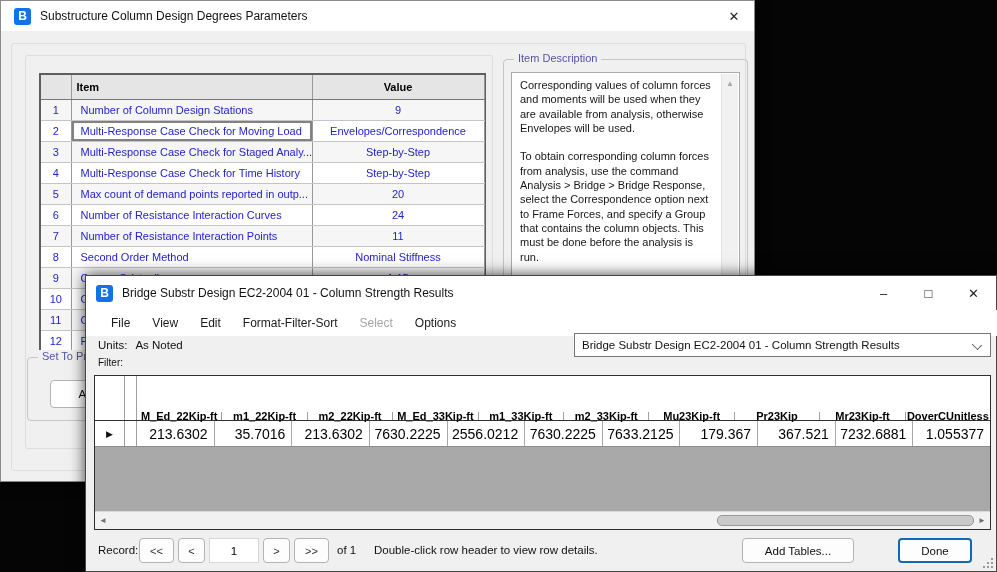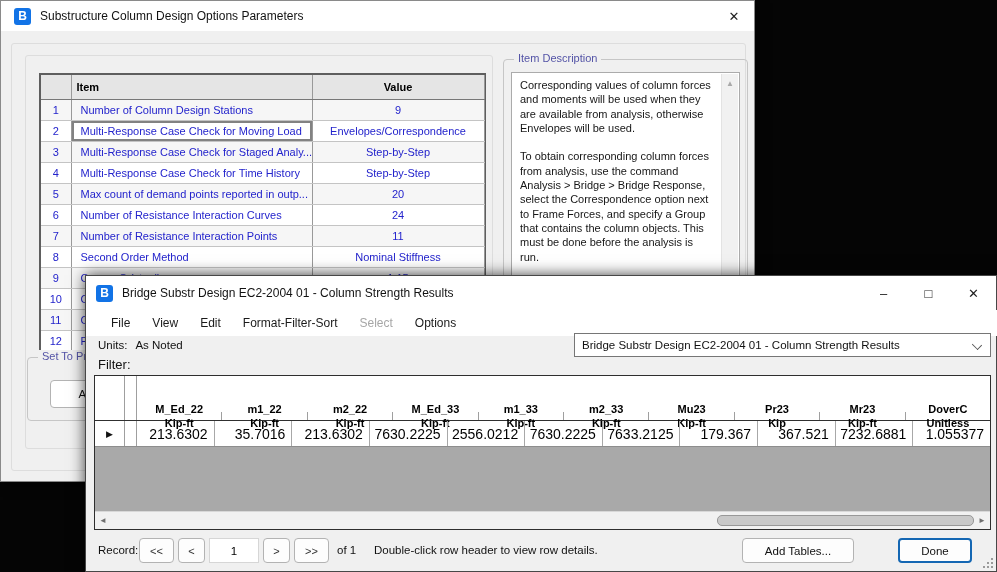--- a/index.html
+++ b/index.html
@@ -58,34 +58,34 @@
   .results-win .titlebar{height:34px;padding-left:10px;}
   .win-controls{position:absolute;right:0;top:0;height:100%;display:flex;}
   .win-btn{width:45px;height:100%;display:flex;align-items:center;justify-content:center;
            font-size:13px;color:#1c1c1c;}
   .menubar{position:absolute;left:0;top:34px;width:100%;height:26px;background:#fff;
            display:flex;align-items:center;padding-left:14px;font-size:12px;}
   .menu-item{padding:0 11px;color:#1a1a1a;white-space:nowrap;}
   .menu-item.disabled{color:#a6a6a6;}
   .r-units{position:absolute;left:12px;top:63px;font-size:11.5px;color:#111;}
   .r-units .val{margin-left:8px;}
-  .r-filter{position:absolute;left:12px;top:81px;font-size:13px;color:#111;}
+  .r-filter{position:absolute;left:12px;top:81px;font-size:10px;color:#111;}
   .r-select{position:absolute;left:488px;top:57px;width:417px;height:24px;background:#fff;
             border:1px solid #767676;box-sizing:border-box;display:flex;align-items:center;
             padding-left:7px;font-size:11.5px;color:#111;}
   .r-select .chev{position:absolute;right:9px;top:7px;width:7px;height:7px;
                   border-right:1.6px solid #555;border-bottom:1.6px solid #555;
                   transform:rotate(45deg) scaleY(.8);}
 
   .r-grid{position:absolute;left:8px;top:99px;width:897px;height:155px;border:1px solid #2e2e2e;
           background:#fff;box-sizing:border-box;display:flex;flex-direction:column;}
   .g-head{display:flex;height:44px;flex:none;border-bottom:1px solid #303030;}
   .g-sel{width:30px;flex:none;border-right:1px solid #9f9f9f;box-sizing:border-box;}
   .g-narrow{width:12px;flex:none;border-right:1px solid #9f9f9f;box-sizing:border-box;}
-  .g-hcell{flex:1;border-right:1px solid #9f9f9f;display:flex;flex-direction:column;
+  .g-hcell{flex:1;border-right:1px solid #9f9f9f;display:flex;flex-direction:row;
            align-items:center;justify-content:center;font-weight:bold;font-size:11px;
            line-height:14px;color:#000;box-sizing:border-box;margin-top:36px;}
   .g-hcell:last-child,.g-cell:last-child{border-right:none;}
   .g-row{display:flex;height:25px;flex:none;border-bottom:1px solid #8d8d8d;}
   .g-row .g-sel{display:flex;align-items:center;justify-content:center;font-size:9px;color:#111;}
   .g-cell{flex:1;border-right:1px solid #a8a8a8;display:flex;align-items:center;
           justify-content:flex-end;padding-right:6px;font-size:14px;color:#000;box-sizing:border-box;}
   .g-fill{flex:1;background:#a9a9a9;}
   .g-hscroll{height:17px;flex:none;background:#f1f1f1;position:relative;border-top:1px solid #d8d8d8;}
   .hs-arrow{position:absolute;top:0;bottom:0;width:16px;display:flex;align-items:center;
@@ -124,21 +124,21 @@
   .grip i:nth-child(6){right:4px;bottom:4px;}
 </style>
 </head>
 <body>
 
 <div class="stage">
 
   <section class="win param-win">
     <header class="titlebar">
       <span class="app-icon">B</span>
-      <span class="t-text">Substructure Column Design Options Parameters</span>
+      <span class="t-text">Substructure Column Design Degrees Parameters</span>
       <span class="param-close">✕</span>
     </header>
 
     <div class="frame outer-frame"></div>
     <div class="frame left-frame"></div>
 
     <div class="param-table-wrap">
       <table class="param-table">
         <colgroup>
             <col style="width:30px">

